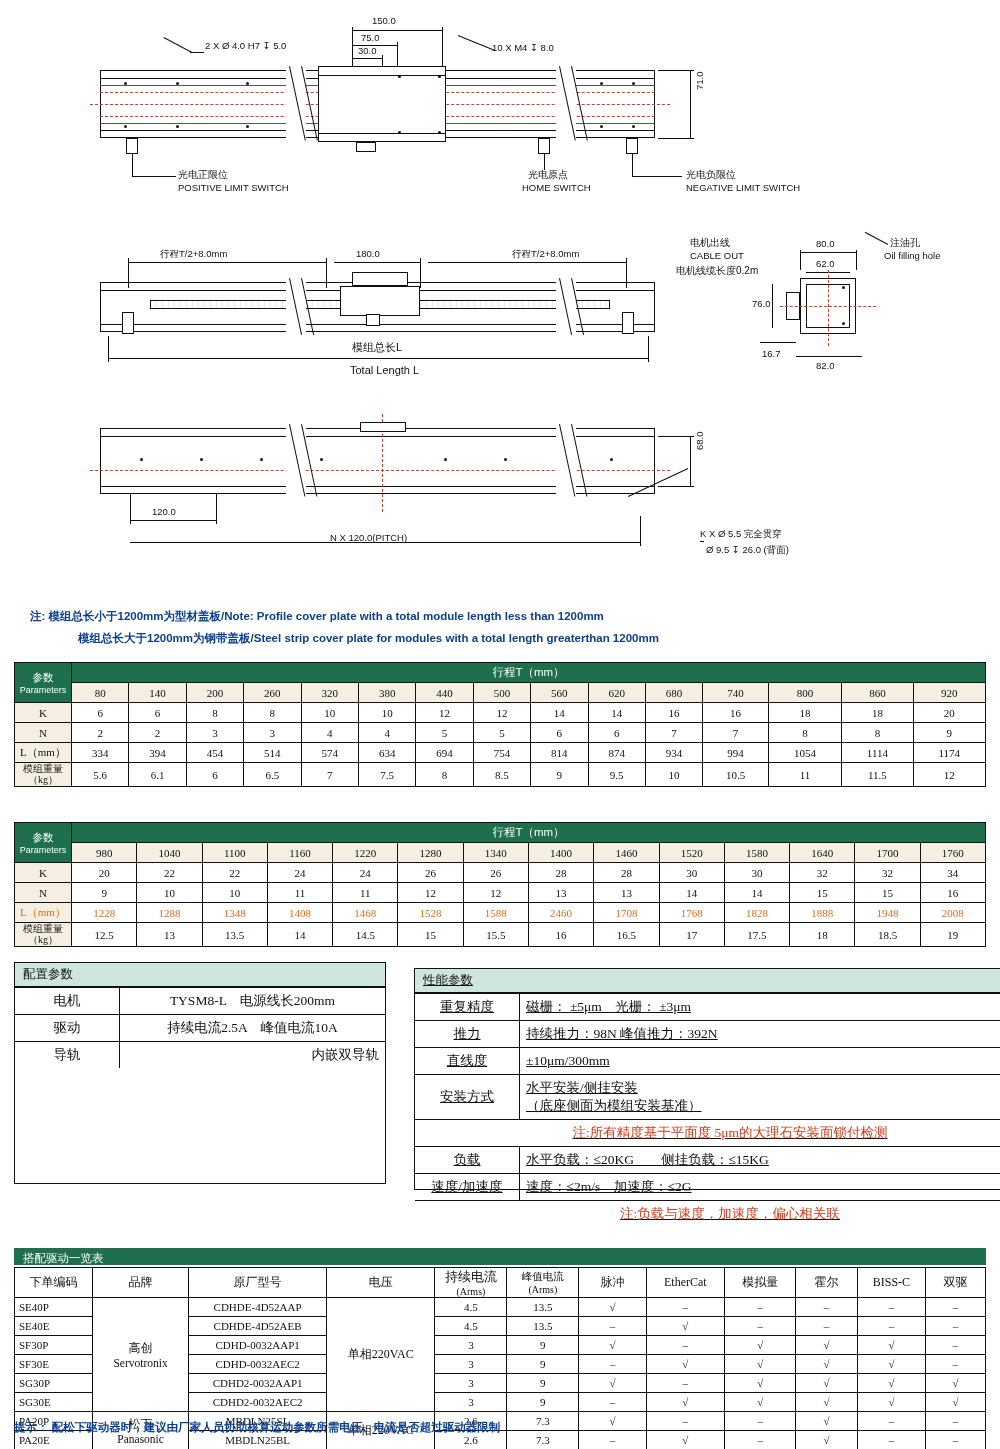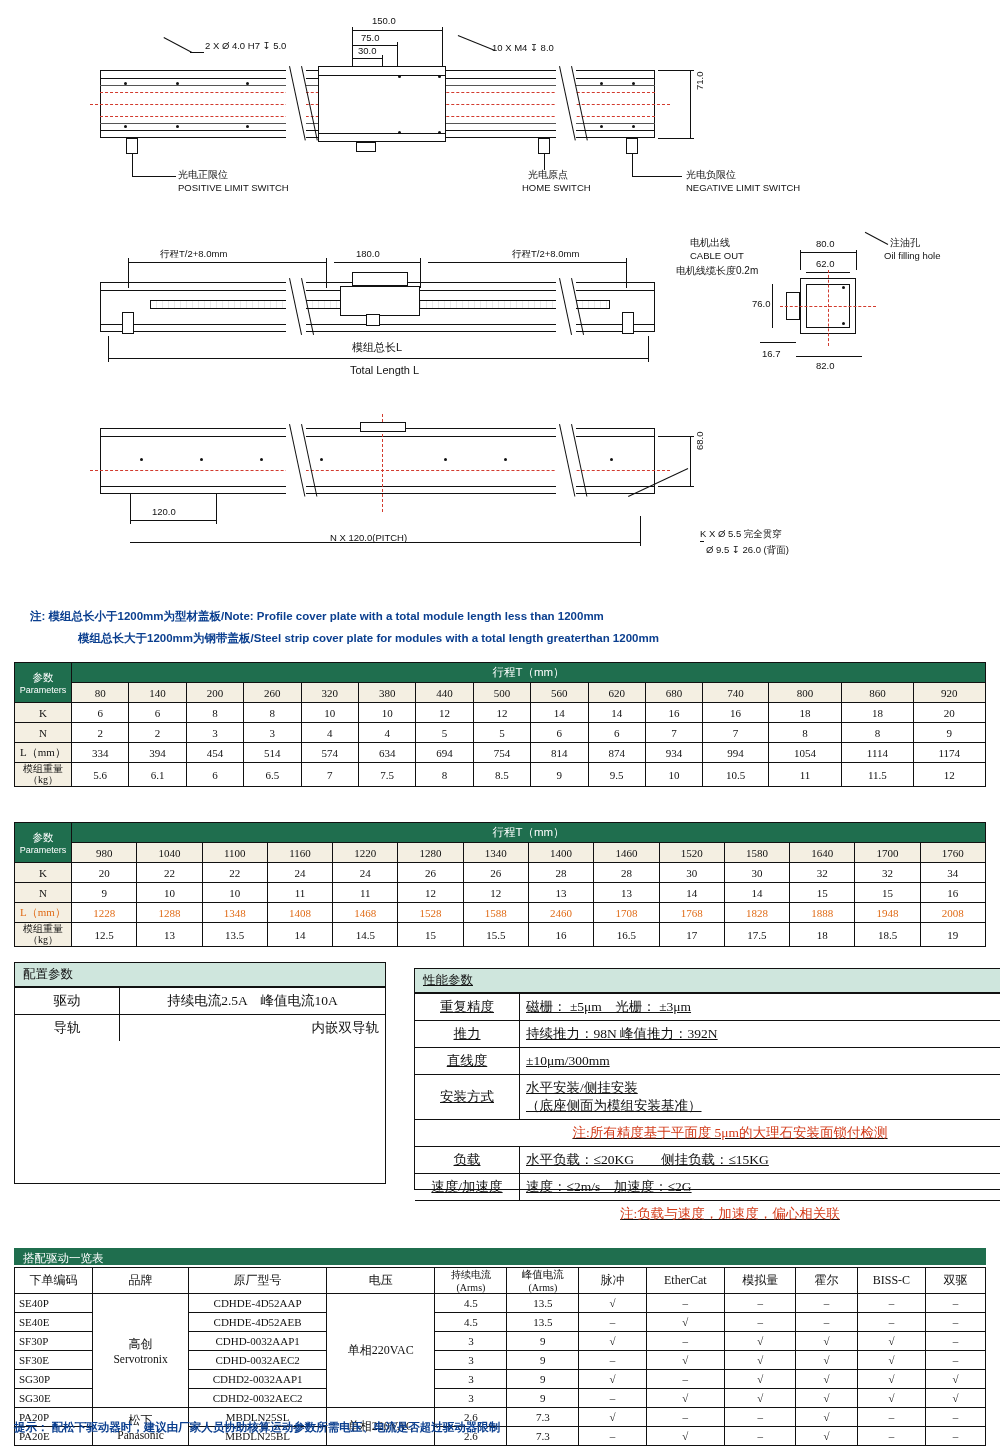--- a/index.html
+++ b/index.html
@@ -436,20 +436,24 @@
       <td>18.5</td>
       <td>19</td>
     </tr>
   </tbody>
     </table>
 
   <div class="panel" style="left:14px;top:962px;width:372px;height:222px;">
     <div class="ttl">配置参数</div>
     <table class="ptbl">
       <tbody>
+          <tr>
+        <td class="k" style="border-left:none;">电机</td>
+        <td style="border-right:none;text-align:center;">TYSM8-L　电源线长200mm</td>
+      </tr>
       <tr>
         <td class="k" style="border-left:none;">驱动</td>
         <td style="border-right:none;text-align:center;">持续电流2.5A　峰值电流10A</td>
       </tr>
       <tr>
         <td class="k" style="border-left:none;border-bottom:none;">导轨</td>
         <td style="border-right:none;border-bottom:none;text-align:right;">内嵌双导轨</td>
       </tr>
     </tbody>
       </table>
@@ -499,21 +503,21 @@
   <div style="position:absolute;left:14px;top:1248px;width:972px;height:17px;background:#1f6e4e;color:#fff;font-family:'Liberation Sans',sans-serif;font-size:11.5px;padding:2px 8px;box-sizing:border-box;border:1px solid #1f6e4e;">搭配驱动一览表</div>
 
   <table class="drvtbl" style="left:14px;top:1267px;width:972px;">
     <tbody>
         <tr>
       <th style="width:78px;font-size:12px;">下单编码</th>
       <th style="width:96px;font-size:12px;">品牌</th>
       <th style="width:140px;font-size:12px;">原厂型号</th>
       <th style="width:110px;font-size:12px;">电压</th>
       <th style="width:74px;padding:0;">
-        <div style="font-size:10px;">持续电流</div>
+        <div style="font-size:13px;">持续电流</div>
         <div style="font-size:10px;">(Arms)</div>
       </th>
       <th style="width:74px;padding:0;">
         <div style="font-size:10.5px;">峰值电流</div>
         <div style="font-size:10px;">(Arms)</div>
       </th>
       <th style="width:68px;font-size:12px;">脉冲</th>
       <th style="width:78px;font-size:12px;">EtherCat</th>
       <th style="width:72px;font-size:12px;">模拟量</th>
       <th style="width:62px;font-size:12px;">霍尔</th>

